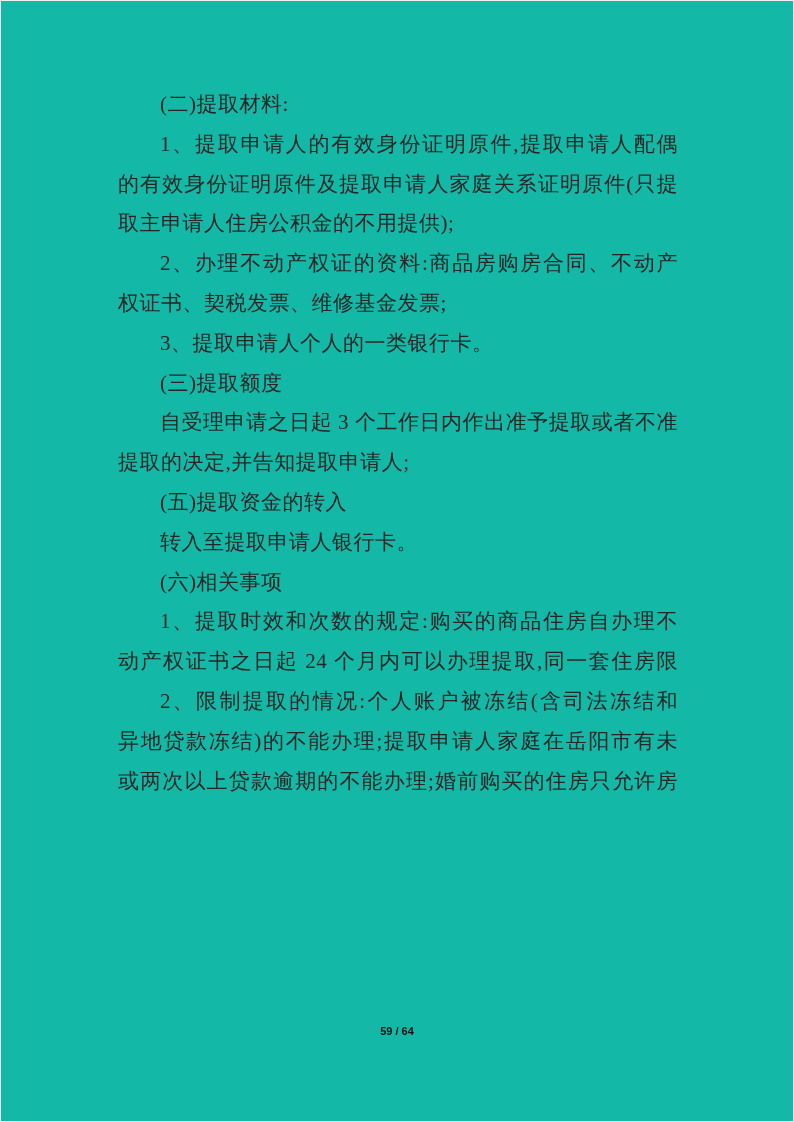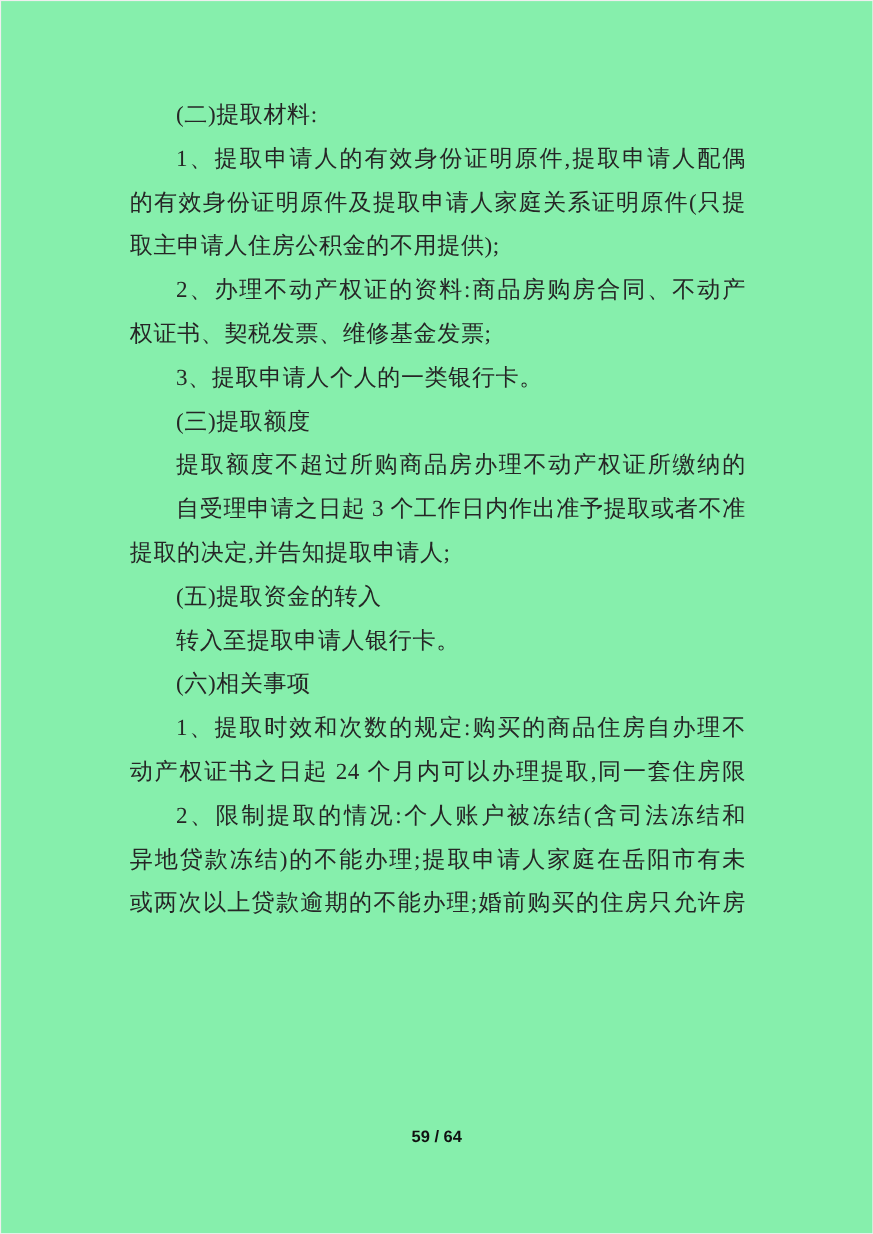--- a/index.html
+++ b/index.html
@@ -4,21 +4,21 @@
 <style>
   html, body {
     margin: 0;
     padding: 0;
     background: #ffffff;
   }
   .page {
     position: relative;
     width: 794px;
     height: 1122px;
-    background: #86efac;
+    background: #14b8a6;
     box-sizing: border-box;
     border: 1px solid #efefef;
     overflow: hidden;
     font-family: "Liberation Serif", "DejaVu Serif", serif;
   }
   .textblock {
     position: absolute;
     left: 117px;
     top: 84px;
     width: 560px;
@@ -42,38 +42,37 @@
     text-indent: 2em;
   }
   .pagenum {
     position: absolute;
     left: 0;
     right: 0;
     top: 1024px;
     text-align: center;
     font-family: "Liberation Sans", "DejaVu Sans", sans-serif;
     font-weight: 700;
-    font-size: 15px;
+    font-size: 11px;
     color: #111111;
   }
 </style>
 </head>
 <body>
 
 <div class="page">
   <div class="textblock">
     <div class="line ind">(二)提取材料:</div>
     <div class="line ind just">1、提取申请人的有效身份证明原件,提取申请人配偶</div>
     <div class="line just">的有效身份证明原件及提取申请人家庭关系证明原件(只提</div>
     <div class="line">取主申请人住房公积金的不用提供);</div>
     <div class="line ind just">2、办理不动产权证的资料:商品房购房合同、不动产</div>
     <div class="line">权证书、契税发票、维修基金发票;</div>
     <div class="line ind">3、提取申请人个人的一类银行卡。</div>
     <div class="line ind">(三)提取额度</div>
-    <div class="line ind just">提取额度不超过所购商品房办理不动产权证所缴纳的</div>
     <div class="line ind just">自受理申请之日起 3 个工作日内作出准予提取或者不准</div>
     <div class="line">提取的决定,并告知提取申请人;</div>
     <div class="line ind">(五)提取资金的转入</div>
     <div class="line ind">转入至提取申请人银行卡。</div>
     <div class="line ind">(六)相关事项</div>
     <div class="line ind just">1、提取时效和次数的规定:购买的商品住房自办理不</div>
     <div class="line just">动产权证书之日起 24 个月内可以办理提取,同一套住房限</div>
     <div class="line ind just">2、限制提取的情况:个人账户被冻结(含司法冻结和</div>
     <div class="line just">异地贷款冻结)的不能办理;提取申请人家庭在岳阳市有未</div>
     <div class="line just">或两次以上贷款逾期的不能办理;婚前购买的住房只允许房</div>

